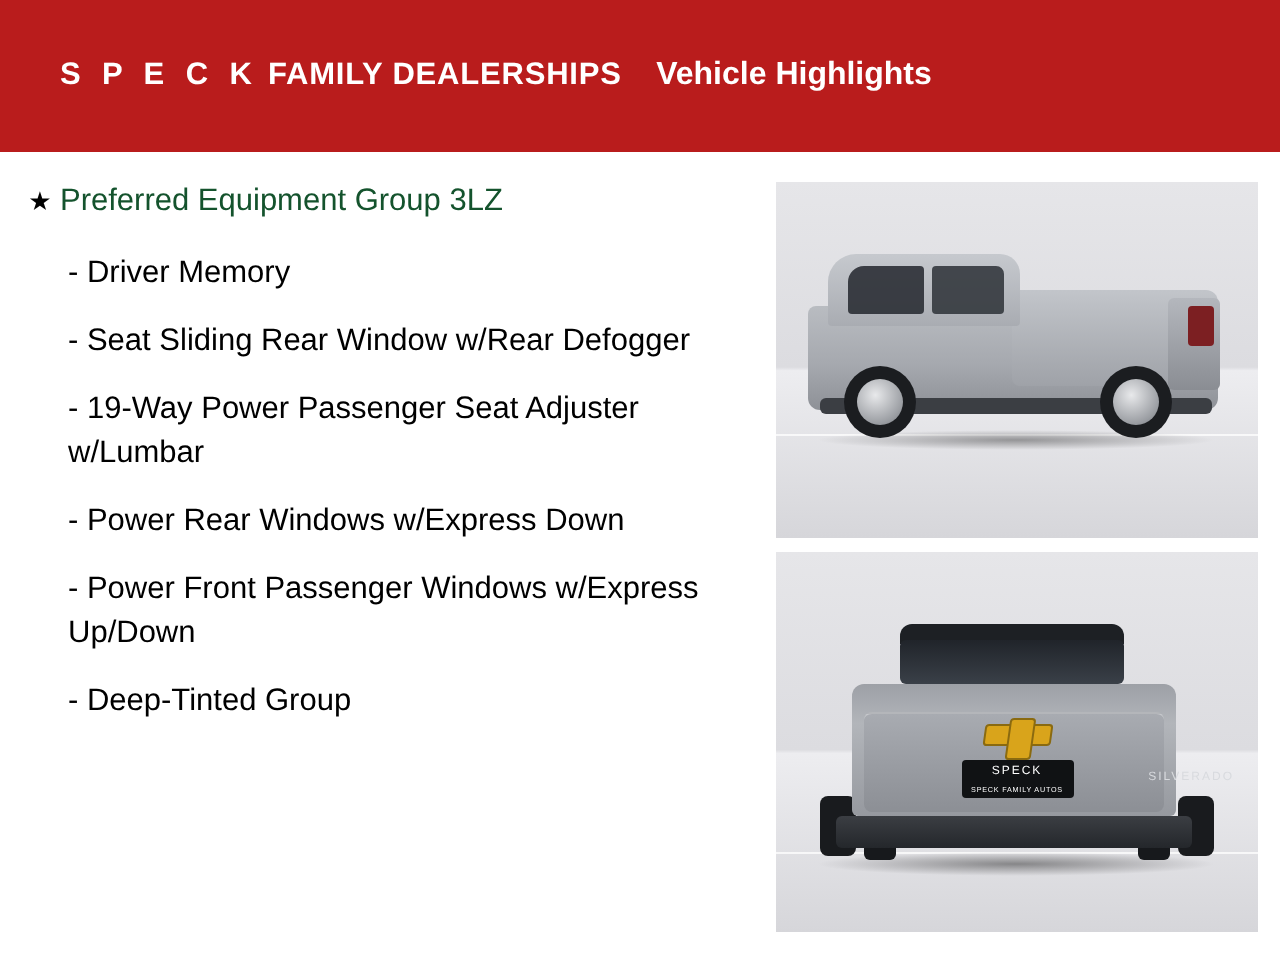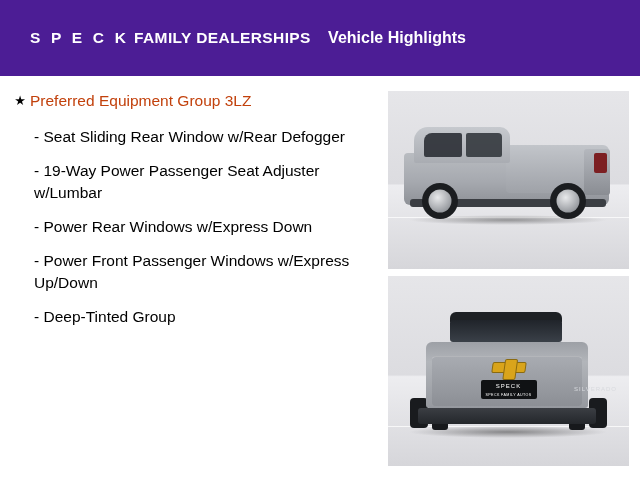--- a/index.html
+++ b/index.html
@@ -18,21 +18,21 @@
     height: 480px;
     background: #ffffff;
   }
 
   
   .header {
     position: absolute;
     top: 0; left: 0;
     width: 640px;
     height: 76px;
-    background: #4c1d95;
+    background: #b91c1c;
     display: flex;
     align-items: center;
   }
   .brand {
     color: #ffffff;
     font-size: 15.5px;
     font-weight: 700;
     letter-spacing: 0.5px;
     margin-left: 30px;
     white-space: nowrap;
@@ -72,21 +72,21 @@
   .star {
     width: 20px;
     flex: 0 0 20px;
     color: #000;
     font-size: 13px;
     line-height: 26px;
     text-align: center;
   }
   .feat-main {
     font-size: 15.5px;
-    color: #c2410c;
+    color: #14532d;
     line-height: 26px;
     font-weight: 400;
   }
   .sub-item {
     font-size: 15.5px;
     color: #000;
     line-height: 22px;
     margin: 12px 0 0 24px;
     width: 330px;
   }
@@ -314,20 +314,21 @@
     <div class="header-title">Vehicle Highlights</div>
   </div>
 
   <div class="content">
 
     <div class="features">
       <div class="feat-row">
         <div class="star">★</div>
         <div class="feat-main">Preferred Equipment Group 3LZ</div>
       </div>
+      <div class="sub-item">- Driver Memory</div>
       <div class="sub-item">- Seat Sliding Rear Window w/Rear Defogger</div>
       <div class="sub-item">- 19-Way Power Passenger Seat Adjuster w/Lumbar</div>
       <div class="sub-item">- Power Rear Windows w/Express Down</div>
       <div class="sub-item">- Power Front Passenger Windows w/Express Up/Down</div>
       <div class="sub-item">- Deep-Tinted Group</div>
     </div>
 
     <div class="photo photo-top">
       <div class="studio"></div>
       <div class="floorline" style="top:126px"></div>

